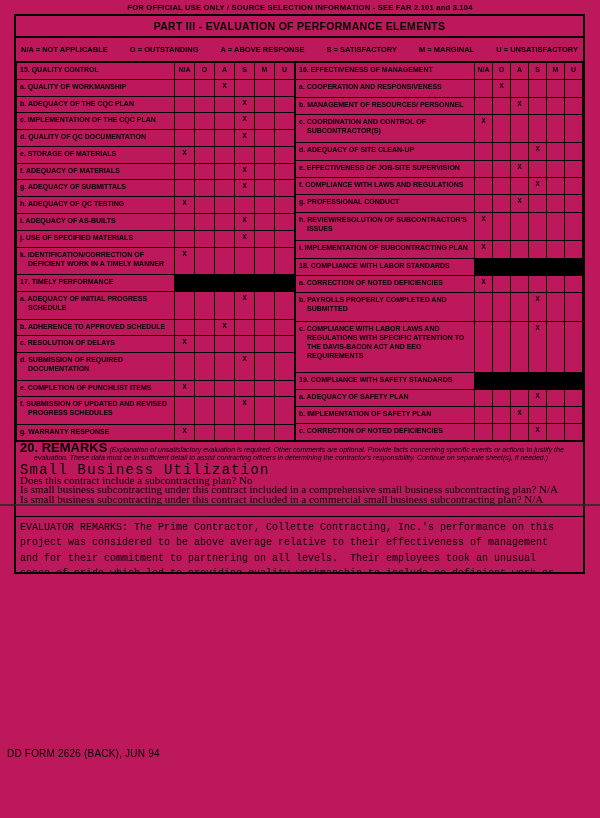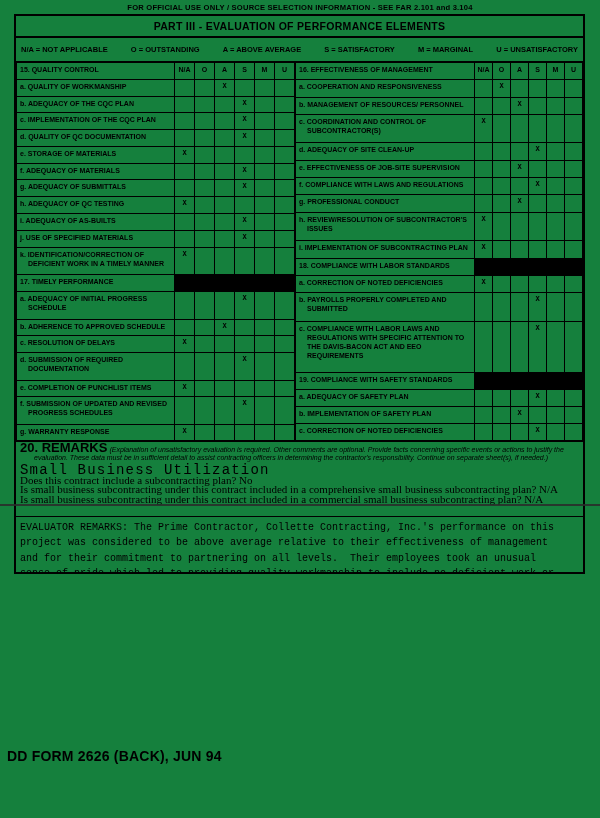--- a/index.html
+++ b/index.html
@@ -1,20 +1,20 @@
 <!DOCTYPE html>
 <html><head>
 <meta charset="utf-8">
 <style>
   * { margin: 0; padding: 0; box-sizing: border-box; }
   html, body { background: #e8e8e8; }
   .page {
     position: relative;
     width: 600px; height: 818px;
-    background: #15803d;
+    background: #be185d;
     color: #000;
     font-family: "Liberation Sans", sans-serif;
     overflow: hidden;
   }
   .banner {
     position: absolute; top: 3px; left: 0; width: 100%;
     text-align: center;
     font-size: 7.6px; font-weight: bold; letter-spacing: .2px;
   }
   .form-box {
@@ -102,38 +102,38 @@
     font-size: 10px; line-height: 15.3px;
     white-space: pre-wrap;
     overflow: hidden;
   }
   .artifact-line {
     position: absolute; top: 504px; left: 0; width: 600px; height: 1.5px;
     background: #2a2a2a; opacity: .85;
   }
   .footer {
     position: absolute; top: 748px; left: 7px;
-    font-size: 14px; font-weight: bold; letter-spacing: .2px;
+    font-size: 10px; font-weight: normal; letter-spacing: .2px;
   }
 </style>
 </head>
 <body>
 
 <div class="page">
 
   <div class="banner">FOR OFFICIAL USE ONLY / SOURCE SELECTION INFORMATION - SEE FAR 2.101 and 3.104</div>
 
   <div class="form-box">
 
     <div class="part-title">PART III - EVALUATION OF PERFORMANCE ELEMENTS</div>
 
     <div class="legend" id="legend">
         <span>N/A = NOT APPLICABLE</span>
         <span>O = OUTSTANDING</span>
-        <span>A = ABOVE AVERAGE</span>
+        <span>A = ABOVE RESPONSE</span>
         <span>S = SATISFACTORY</span>
         <span>M = MARGINAL</span>
         <span>U = UNSATISFACTORY</span>
       </div>
 
     <div class="tables">
       <table class="eval-table left">
         <colgroup>
           <col style="width:158px">
           <col style="width:20px">

